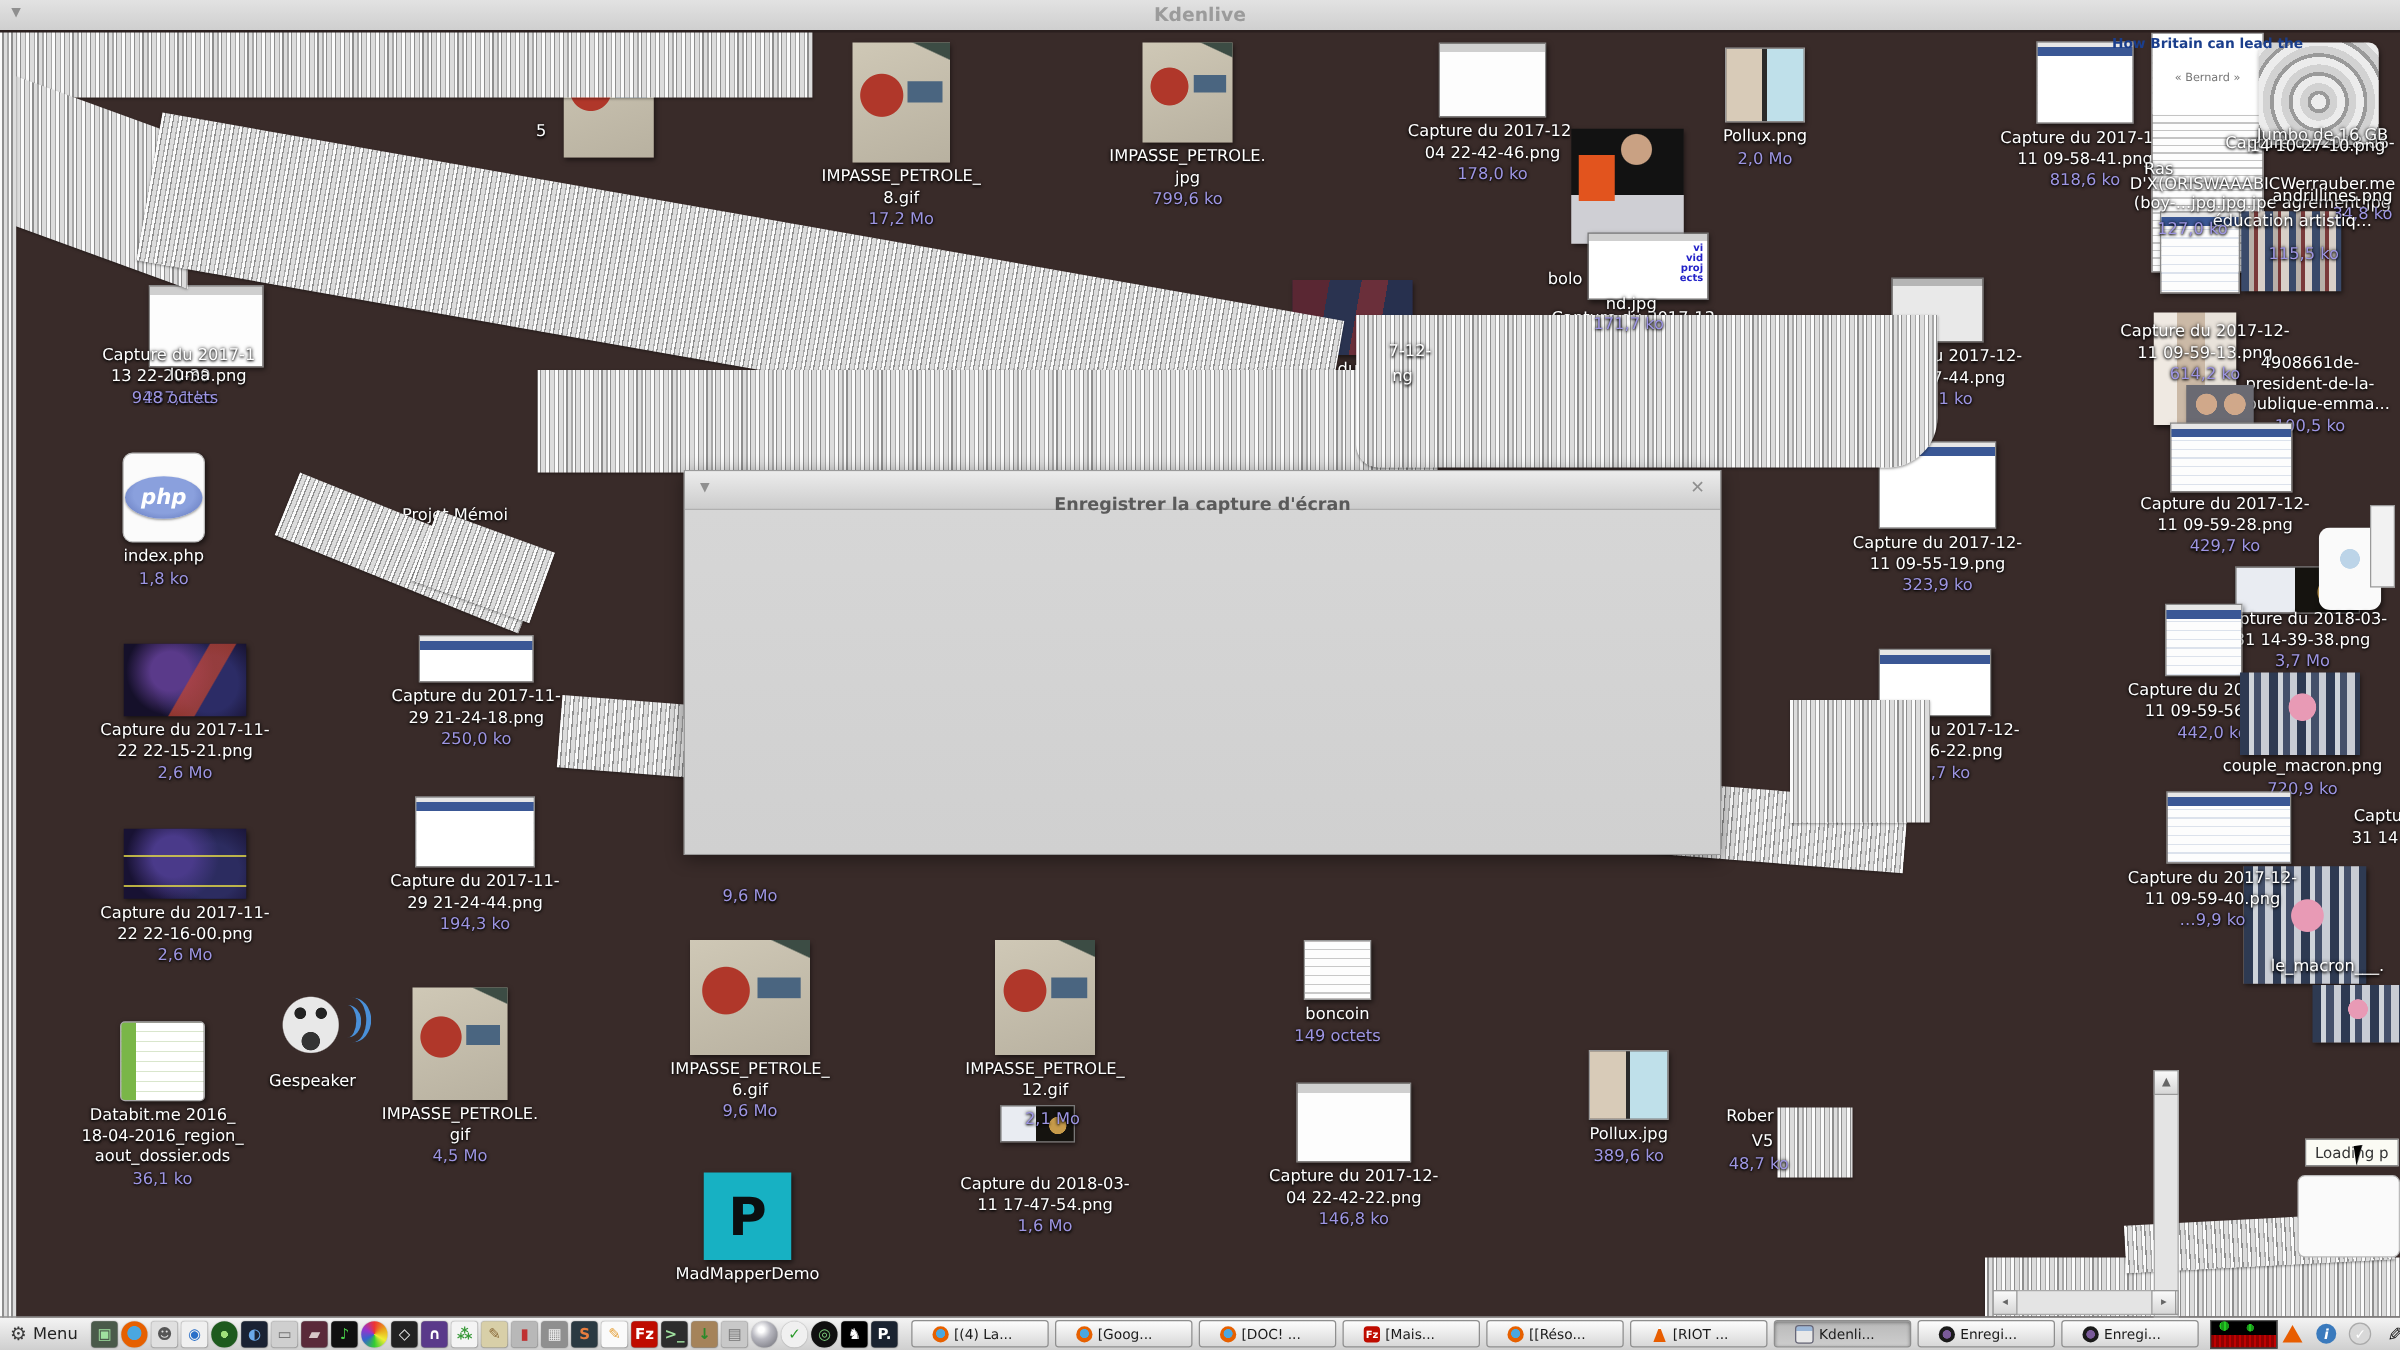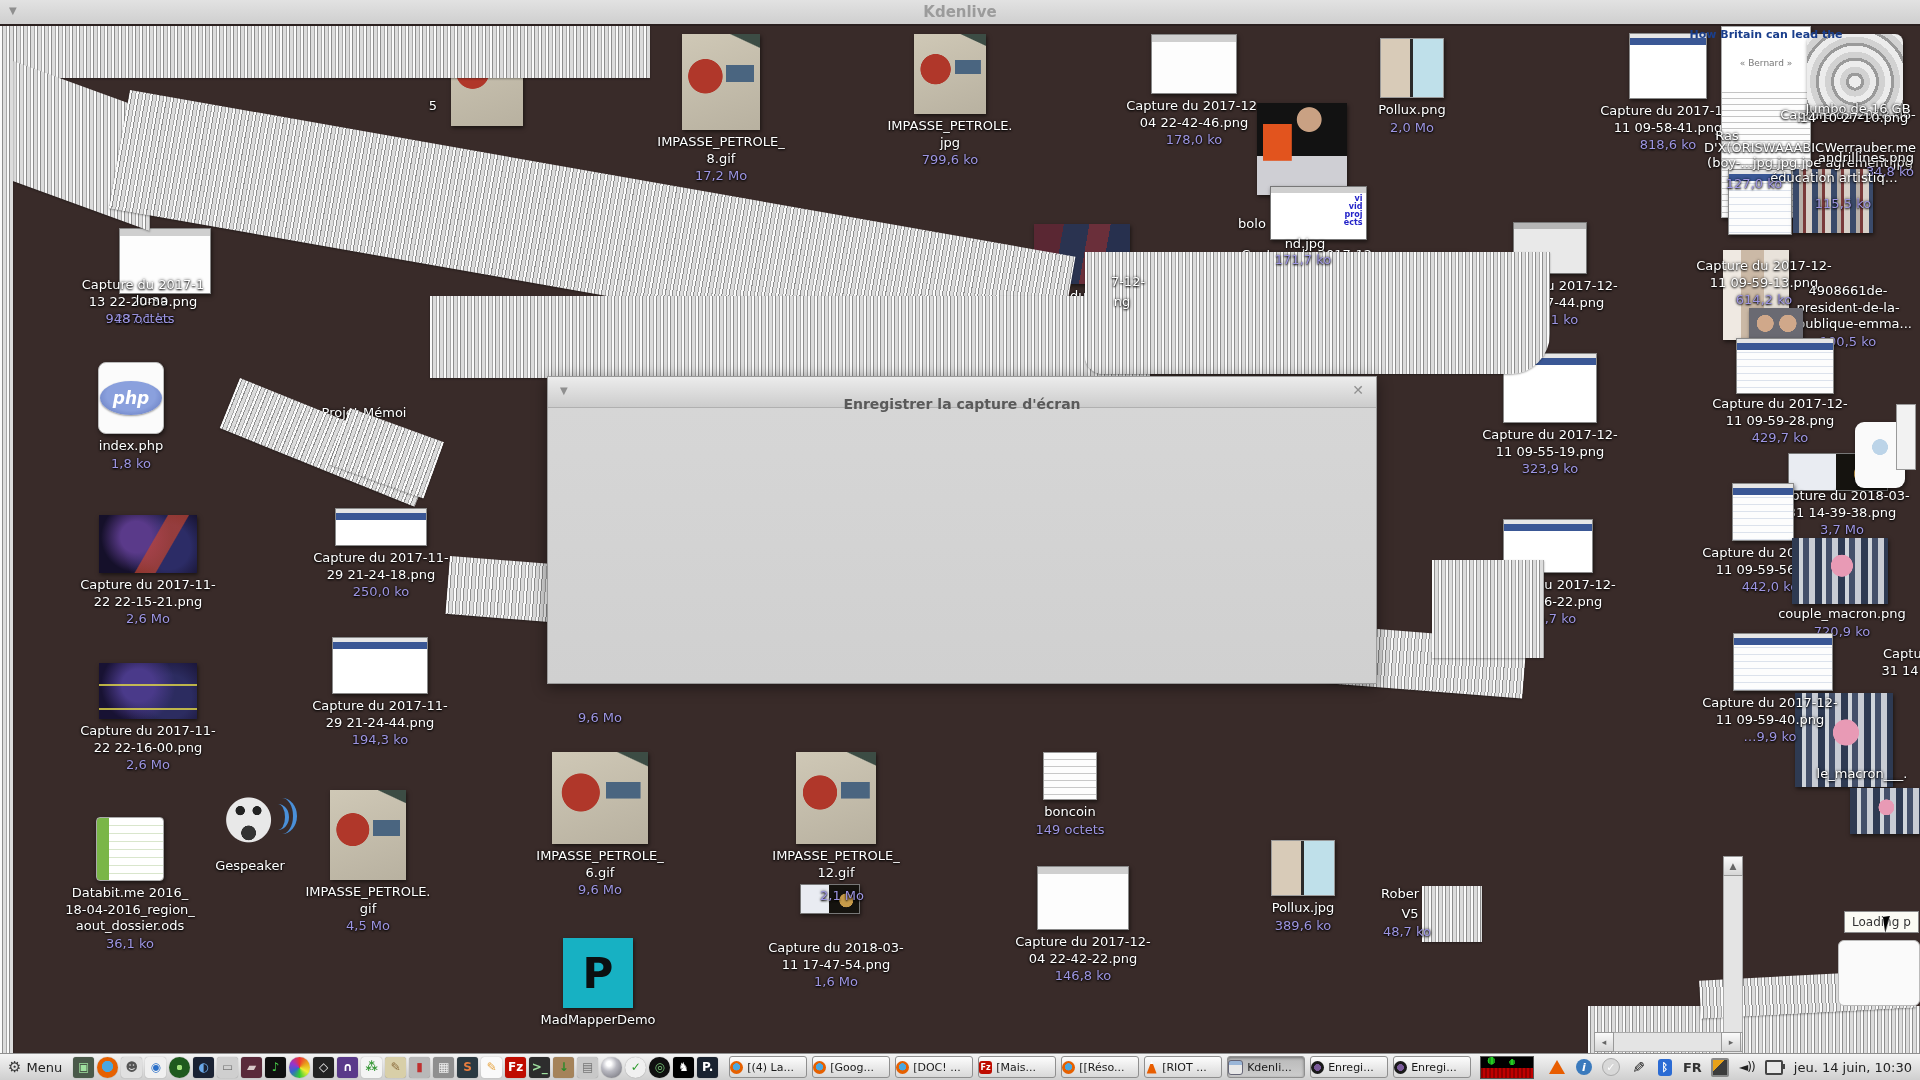--- a/index.html
+++ b/index.html
@@ -125,21 +125,21 @@
   #taskbar{position:absolute;left:0;bottom:0;width:1920px;height:27px;z-index:10;
     background:linear-gradient(#f4f4f4,#cfcfcf);border-top:1px solid #8f8f8f;
     display:flex;align-items:center;padding:0 4px;box-sizing:border-box;gap:3px;}
   #menu-btn{display:flex;align-items:center;gap:5px;padding:0 8px 0 4px;height:23px;border-radius:3px;}
   #menu-btn .gear{font-size:15px;color:#3a3a3a;}
   #menu-btn .mlabel{font-size:13px;color:#222;}
   .launcher{width:21px;height:21px;border-radius:3px;display:flex;align-items:center;justify-content:center;
     font-size:12px;font-weight:bold;flex:0 0 auto;box-shadow:0 0 1px rgba(0,0,0,.4);}
   #winbtns{display:flex;gap:5px;margin-left:8px;flex:0 0 auto;}
   .winbtn{width:76px;height:20px;border:1px solid #8f8f8f;border-radius:3px;
-    background:linear-gradient(#fdfdfd,#d8d8d8);display:flex;align-items:center;gap:4px;padding:0 0;
+    background:linear-gradient(#fdfdfd,#d8d8d8);display:flex;align-items:center;gap:4px;padding:0 16px;
     font-size:11px;color:#1a1a1a;overflow:hidden;white-space:nowrap;}
   .winbtn.active{background:linear-gradient(#b9b9b9,#cdcdcd);box-shadow:inset 0 1px 3px rgba(0,0,0,.4);}
   .wicon{width:13px;height:13px;border-radius:3px;flex:0 0 auto;display:flex;align-items:center;justify-content:center;
     font-size:8px;font-weight:bold;color:#fff;}
   .wi-firefox{background:radial-gradient(circle at 50% 45%,#4aa7e0 0 35%,#e66000 40% 80%,#b34700);border-radius:50%;}
   .wi-filezilla{background:#bf0c00;}
   .wi-vlc{background:linear-gradient(#fff 0 20%,#e85d00 20%);clip-path:polygon(50% 0,88% 100%,12% 100%);}
   .wi-kdenlive{background:linear-gradient(#9ab6d8 0 4px,#e8e8e8 4px);border:1px solid #667;}
   .wi-camera{background:radial-gradient(circle,#7a5a9a 0 35%,#1a1a1a 40%);border-radius:50%;}
   #sysgraph{width:52px;height:21px;margin-left:6px;flex:0 0 auto;border:1px solid #555;background:

